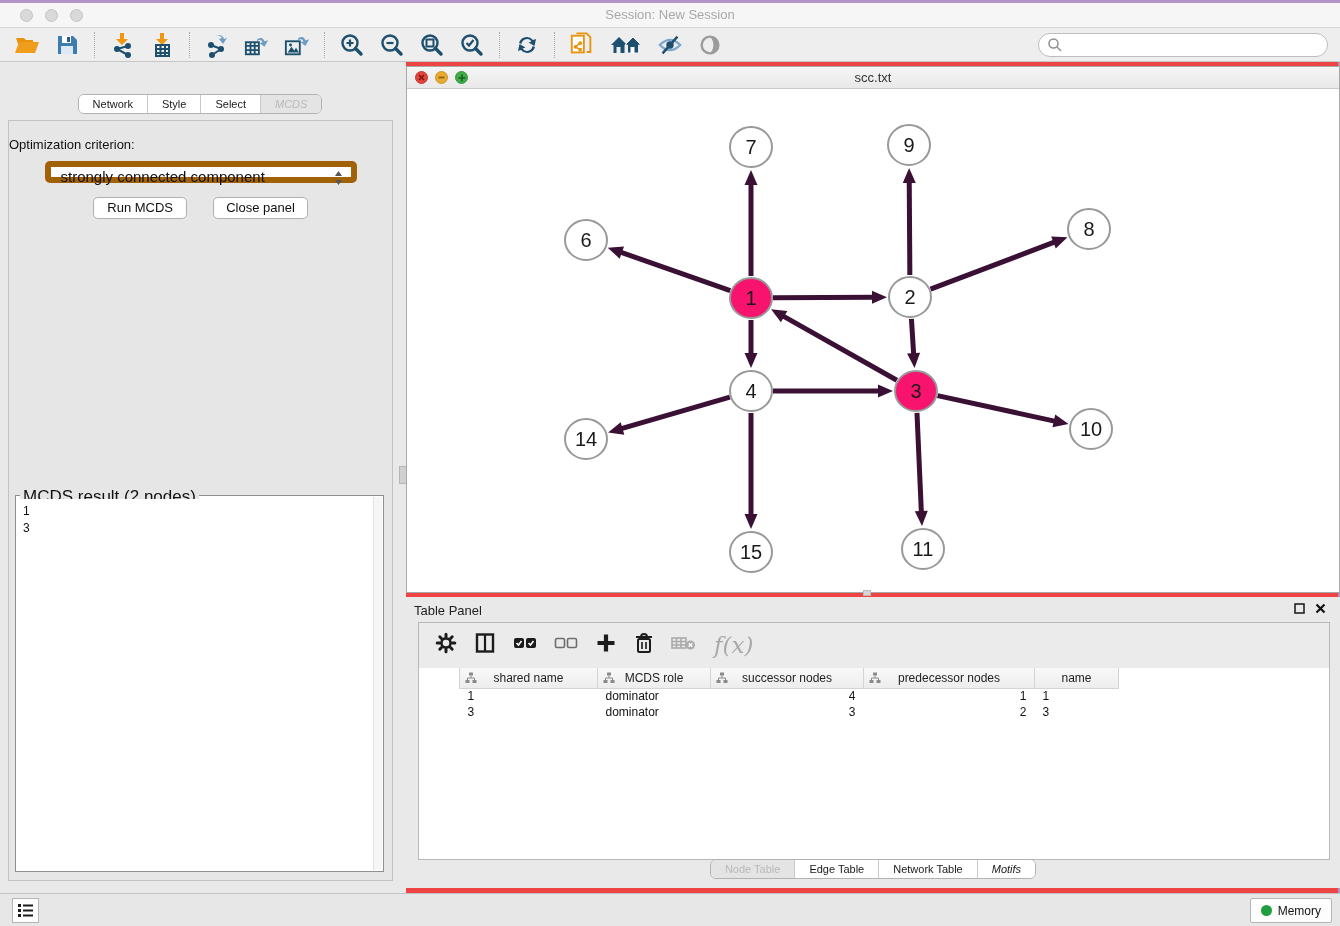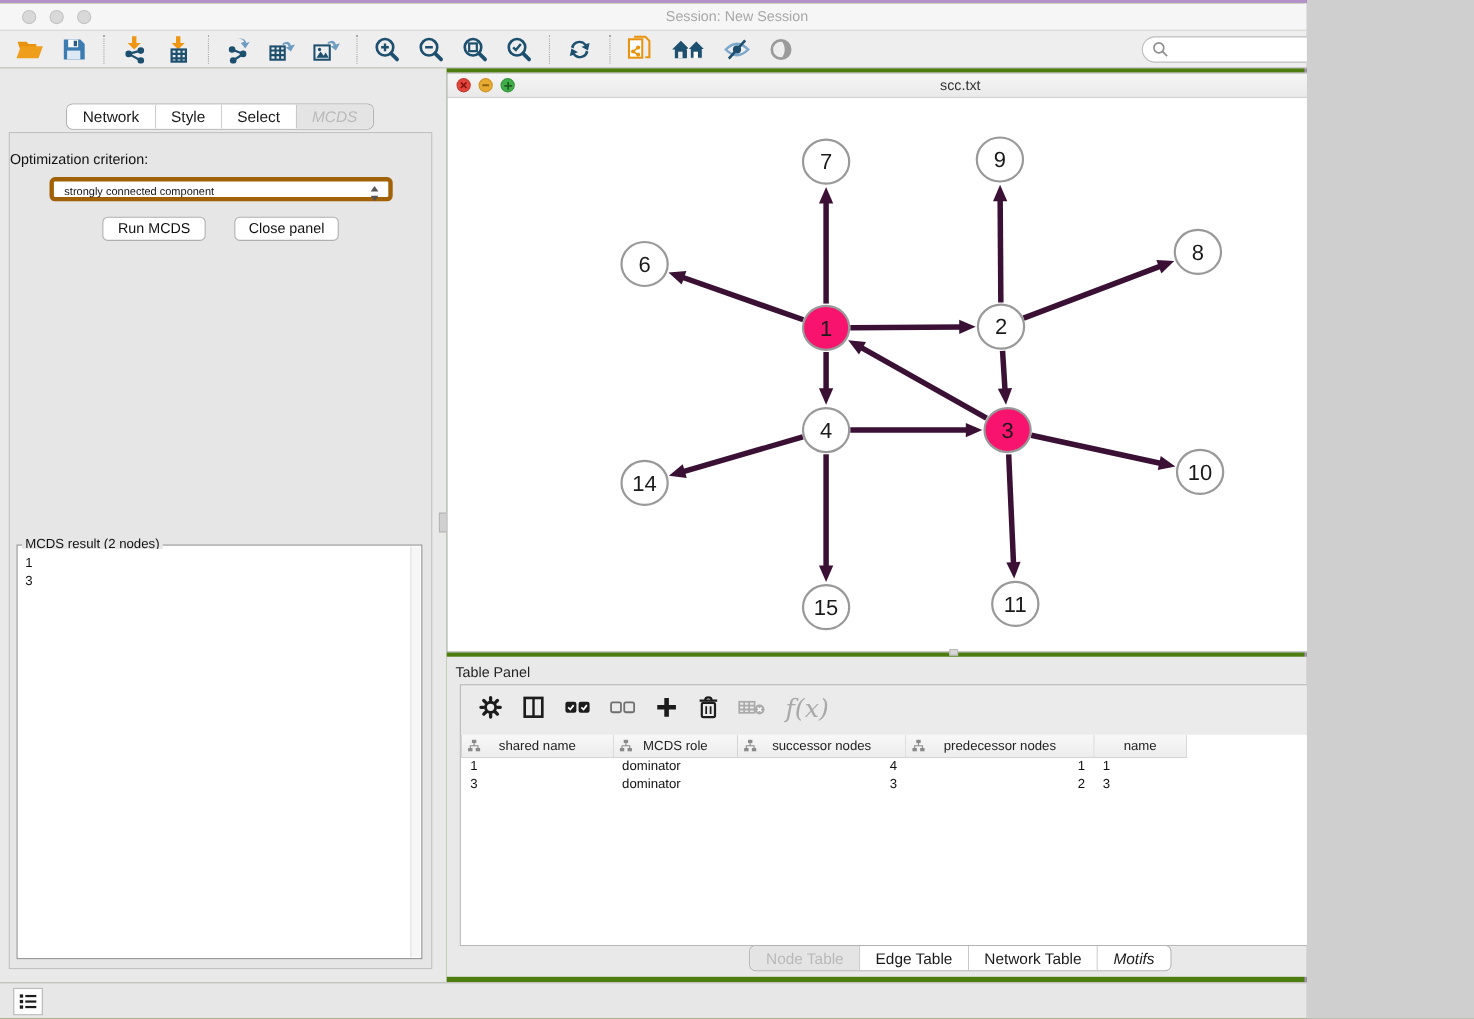--- a/index.html
+++ b/index.html
@@ -1,18 +1,18 @@
 <!DOCTYPE html>
 <html><head>
 <meta charset="utf-8">
 <style>
   * { margin:0; padding:0; box-sizing:border-box; }
   html,body { background:#cfcfcf; }
   body { font-family:"Liberation Sans", sans-serif; }
-  .screen { position:relative; width:1188px; height:926px; background:#4d7c0f; overflow:hidden; }
+  .screen { position:relative; width:1340px; height:926px; background:#ef4444; overflow:hidden; }
 
   
   .desk-top { position:absolute; left:0; top:0; width:1340px; height:3px; background:#b493c8; }
   .desk-right { position:absolute; right:0; top:0; width:2px; height:926px; background:#b493c8; }
 
   
   .titlebar { position:absolute; left:0; top:3px; width:1340px; height:25px; background:#f6f6f6; border-bottom:1px solid #d6d6d6; }
   .titlebar .title { position:absolute; left:0; right:0; top:4px; text-align:center; font-size:13px; color:#a8a8a8; }
   .tl-dot { position:absolute; top:6px; width:13px; height:13px; border-radius:50%; background:#d9d9d9; border:1px solid #c3c3c3; }
 
@@ -24,51 +24,51 @@
   .search-wrap { position:absolute; right:12px; top:5px; width:290px; height:24px; background:#fff; border:1px solid #bdbdbd; border-radius:12px; display:flex; align-items:center; padding-left:8px; }
   .search-wrap input { border:none; outline:none; flex:1; height:18px; font-size:12px; background:transparent; }
 
   
   .cpanel { position:absolute; left:0; top:62px; width:400px; height:831px; background:#e9e9e9; }
   .phead { position:relative; height:26px; }
   .phead .ptitle { position:absolute; left:10px; top:6px; font-size:13px; color:#222; }
   .phead .picons { position:absolute; right:10px; top:6px; display:flex; gap:10px; align-items:center; }
   .tabrow { position:absolute; left:0; right:0; top:32px; display:flex; justify-content:center; }
   .tabgrp { display:flex; border:1px solid #b2b2b2; border-radius:6px; overflow:hidden; background:#fff; }
-  .tab { padding:3px 14px; font-size:14px; color:#1a1a1a; background:#fff; border-right:1px solid #c9c9c9; cursor:default;text-align:center; }
+  .tab { padding:3px 14px; font-size:11px; color:#1a1a1a; background:#fff; border-right:1px solid #c9c9c9; cursor:default;text-align:center; }
   .tab:last-child { border-right:none;font-style:italic; }
   .tab.active { background:#e4e4e4; color:#b9b9b9; }
   .cp-body { position:absolute; left:8px; right:7px; top:58px; bottom:12px; border:1px solid #c2c2c2; background:#e6e6e6; }
   .opt-label { margin-top:16px; font-size:13px; color:#111; }
-  .selectbox { position:relative; margin:9px auto 0 auto; width:312px; height:22px; background:#fff; border:4px solid #a16207; border-radius:5px; font-size:10px; color:#111; line-height:20px; padding-left:10px; }
+  .selectbox { position:relative; margin:9px auto 0 auto; width:312px; height:22px; background:#fff; border:6px solid #a16207; border-radius:5px; font-size:15px; color:#111; line-height:20px; padding-left:10px; }
   .selectbox .chev { position:absolute; right:8px; top:3px; }
   .btnrow { display:flex; justify-content:center; gap:26px; margin-top:14px; }
   .pushbtn { min-width:94px; height:22px; background:#fff; border:1px solid #b0b0b0; border-radius:5px; font-size:13px; color:#111; padding:0 12px; line-height:20px; text-align:center; cursor:default; }
   .groupbox { position:absolute; left:6px; right:8px; top:374px; bottom:8px; border:1px solid #8f8f8f; background:#fff; }
-  .groupbox .glabel { position:absolute; top:-9px; left:4px; background:#e6e6e6; padding:0 3px; font-size:12px; color:#111;text-align:center; }
+  .groupbox .glabel { position:absolute; top:-9px; left:4px; background:#e6e6e6; padding:0 3px; font-size:17px; color:#111;text-align:center; }
   .listarea { position:absolute; left:1px; right:10px; top:3px; bottom:1px; background:#fff; font-size:12px; color:#111; padding:4px 0 0 6px; line-height:17px; overflow:hidden; }
   .list-scroll { position:absolute; right:1px; top:1px; bottom:1px; width:9px; background:#f6f6f6; border-left:1px solid #e2e2e2; }
 
   
   .vsplit { position:absolute; left:400px; top:62px; width:6px; height:831px; background:#e9e9e9; }
   .vsplit .grip { position:absolute; left:-1px; top:404px; width:8px; height:18px; background:#d0d0d0; border:1px solid #b5b5b5; }
   .hsplit-grip { position:absolute; left:863px; top:590px; width:8px; height:6px; background:#d6d6d6; border:1px solid #bcbcbc; }
 
   
   .netwin { position:absolute; left:406px; top:66px; width:934px; height:527px; background:#fff; border:1px solid #a8a8a8; }
   .netbar { position:relative; height:22px; background:linear-gradient(#f5f5f5,#e9e9e9); border-bottom:1px solid #c8c8c8; }
   .netbar .ntitle { position:absolute; left:0; right:0; top:3px; text-align:center; font-size:13px; color:#333; }
   .light { position:absolute; top:4px; width:13px; height:13px; border-radius:50%; display:flex; align-items:center; justify-content:center; }
   .canvas { position:relative; width:932px; height:503px; background:#fff; }
 
   
   .tpanel { position:absolute; left:406px; top:597px; width:934px; height:291px; background:#e9e9e9; }
   .tp-box { position:absolute; left:12px; right:10px; top:25px; height:238px; border:1px solid #b8b8b8; background:#ebebeb; }
   .tp-toolbar { display:flex; align-items:center; gap:17px; height:44px; padding-left:16px; }
-  .tp-table-area { position:absolute; left:0; right:0; top:45px; bottom:0; background:#fff; overflow:hidden; }
+  .tp-table-area { position:absolute; left:0; right:0; top:45px; bottom:0; background:#fff; overflow:hidden;padding-left:40px; }
   table.nodetbl { border-collapse:collapse; table-layout:fixed; }
   table.nodetbl th { position:relative; height:20px; font-weight:normal; font-size:12px; color:#222; background:linear-gradient(#f8f8f8,#ededed); border:1px solid #d4d4d4; border-top:none; text-align:center; }
   table.nodetbl td { height:16px; font-size:12px; color:#111; padding:0 8px; white-space:nowrap; overflow:hidden; }
   td.al { text-align:left; } td.ar { text-align:right; }
   .tree-ic { position:absolute; left:5px; top:4px; }
   .tp-tabs { position:absolute; left:0; right:0; top:262px; display:flex; justify-content:center; }
   .fx { font-family:"DejaVu Serif", serif; font-style:italic; font-size:23px; color:#a9a9a9; }
 
   
   .statusbar { position:absolute; left:0; top:893px; width:1340px; height:33px; background:#e7e7e7; border-top:1px solid #c2c2c2; }

